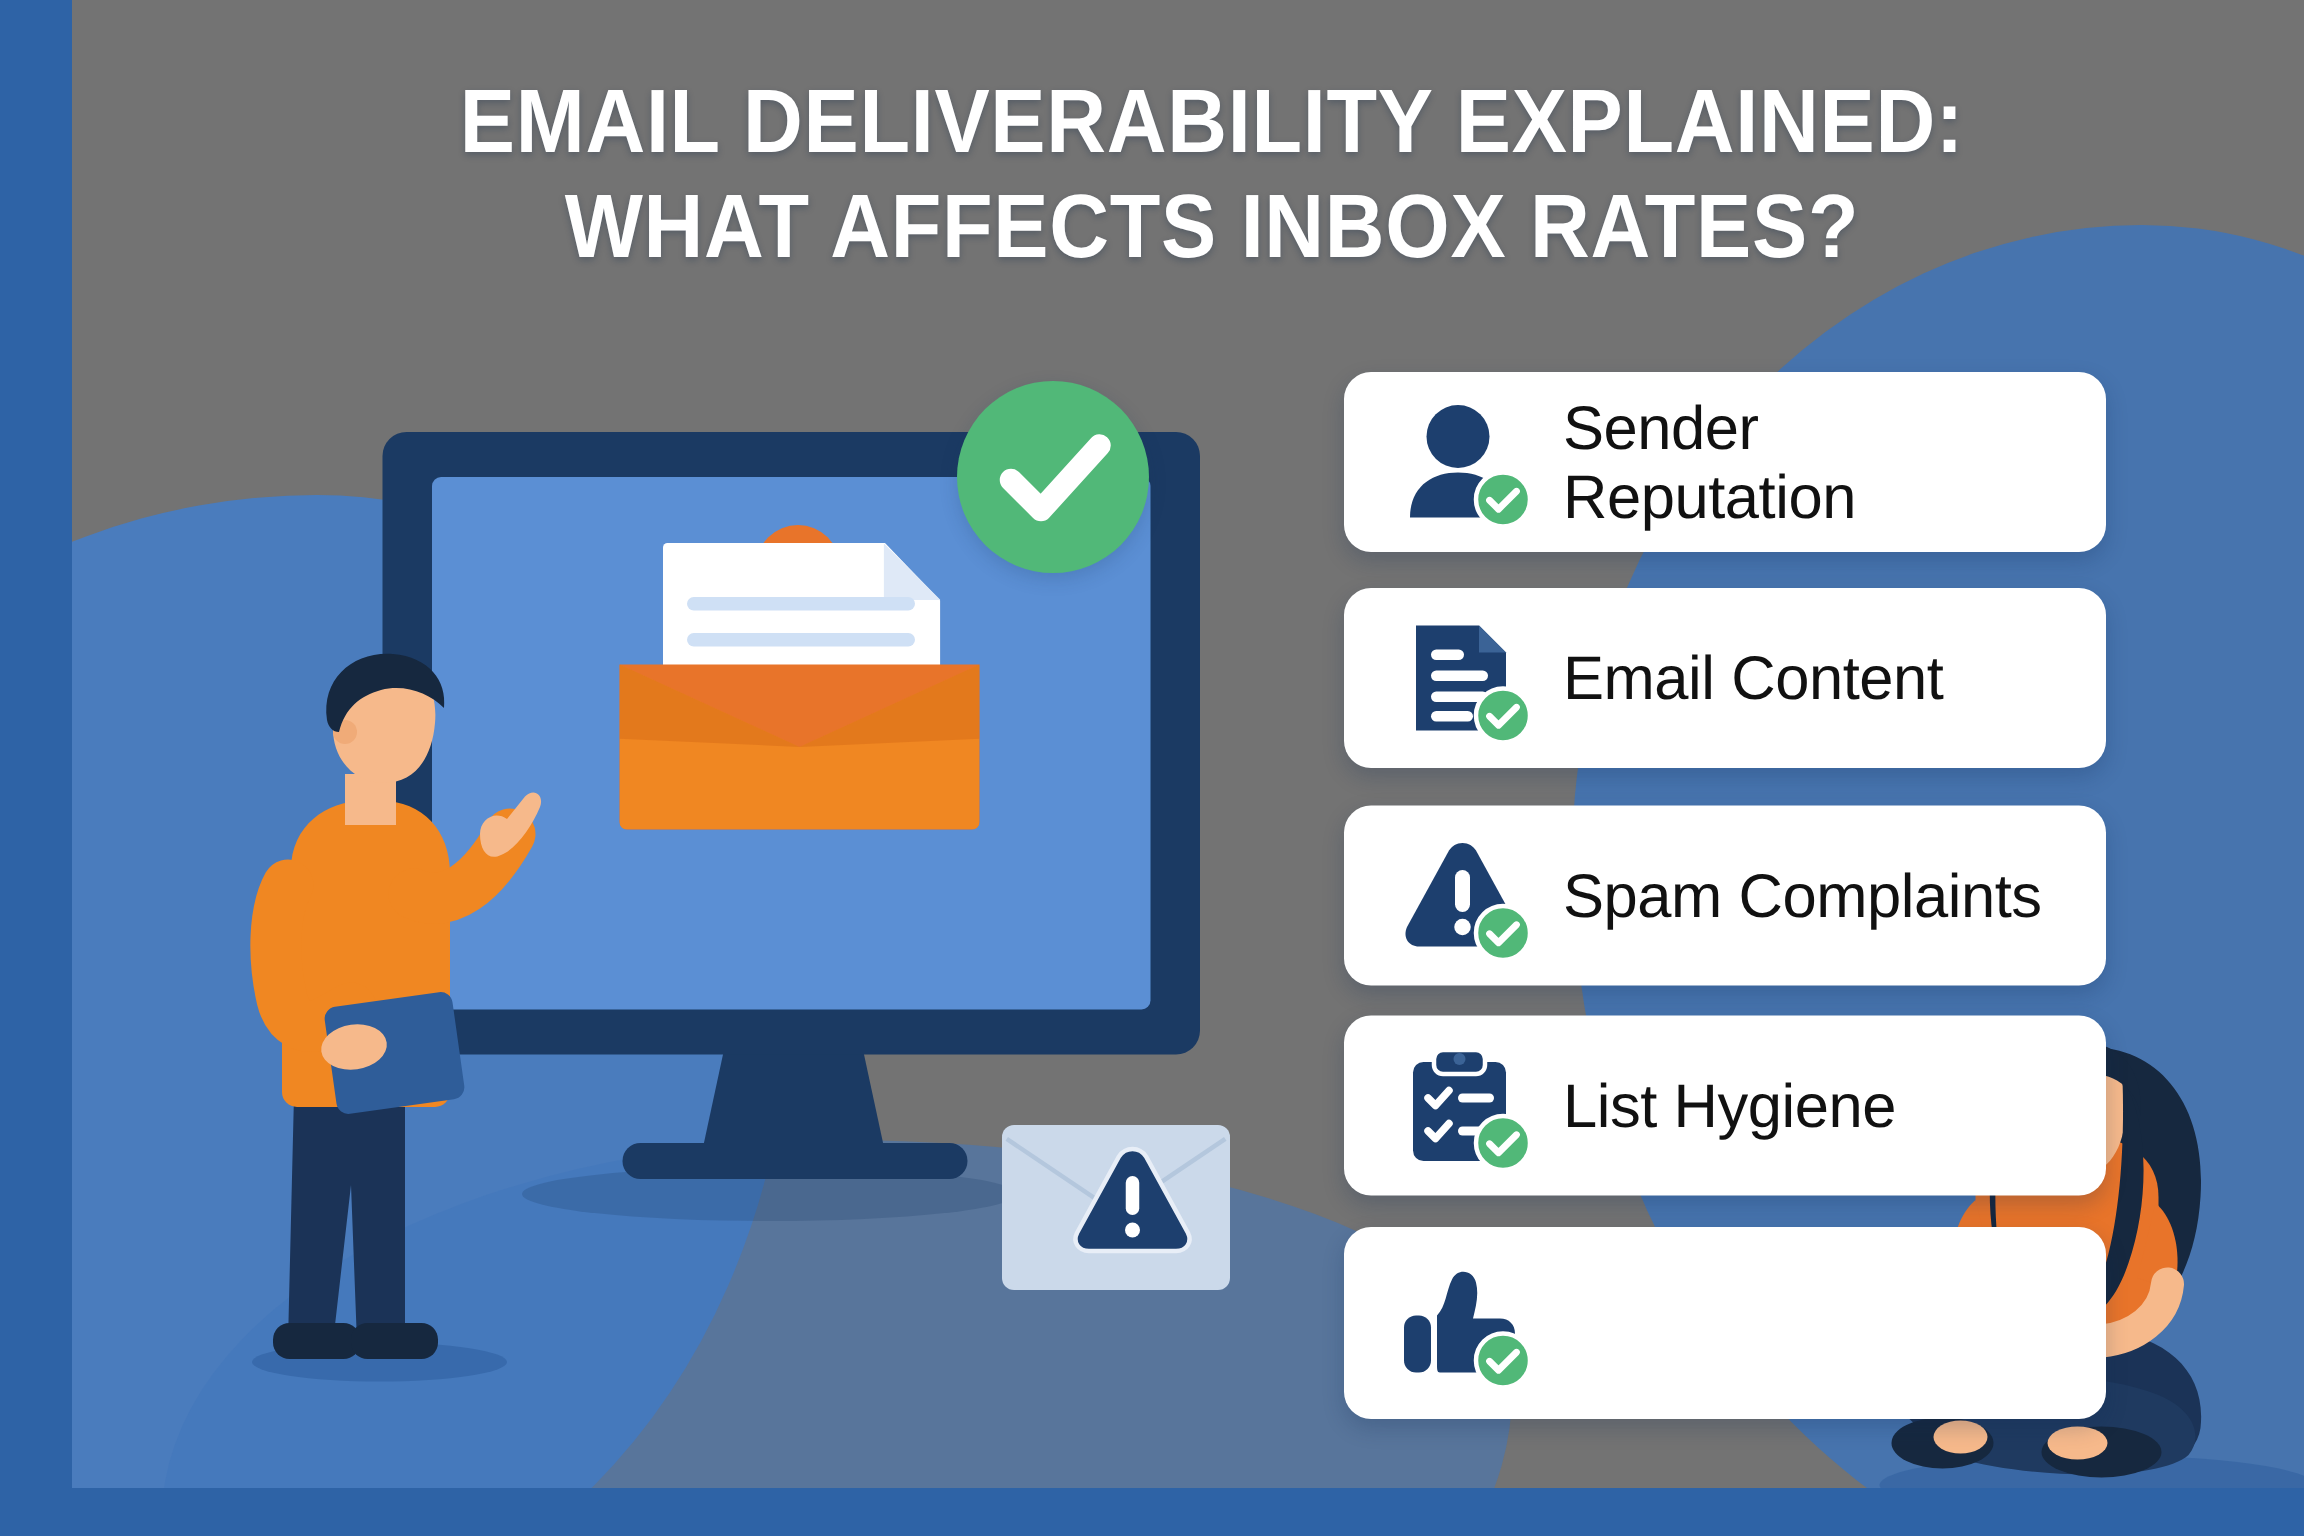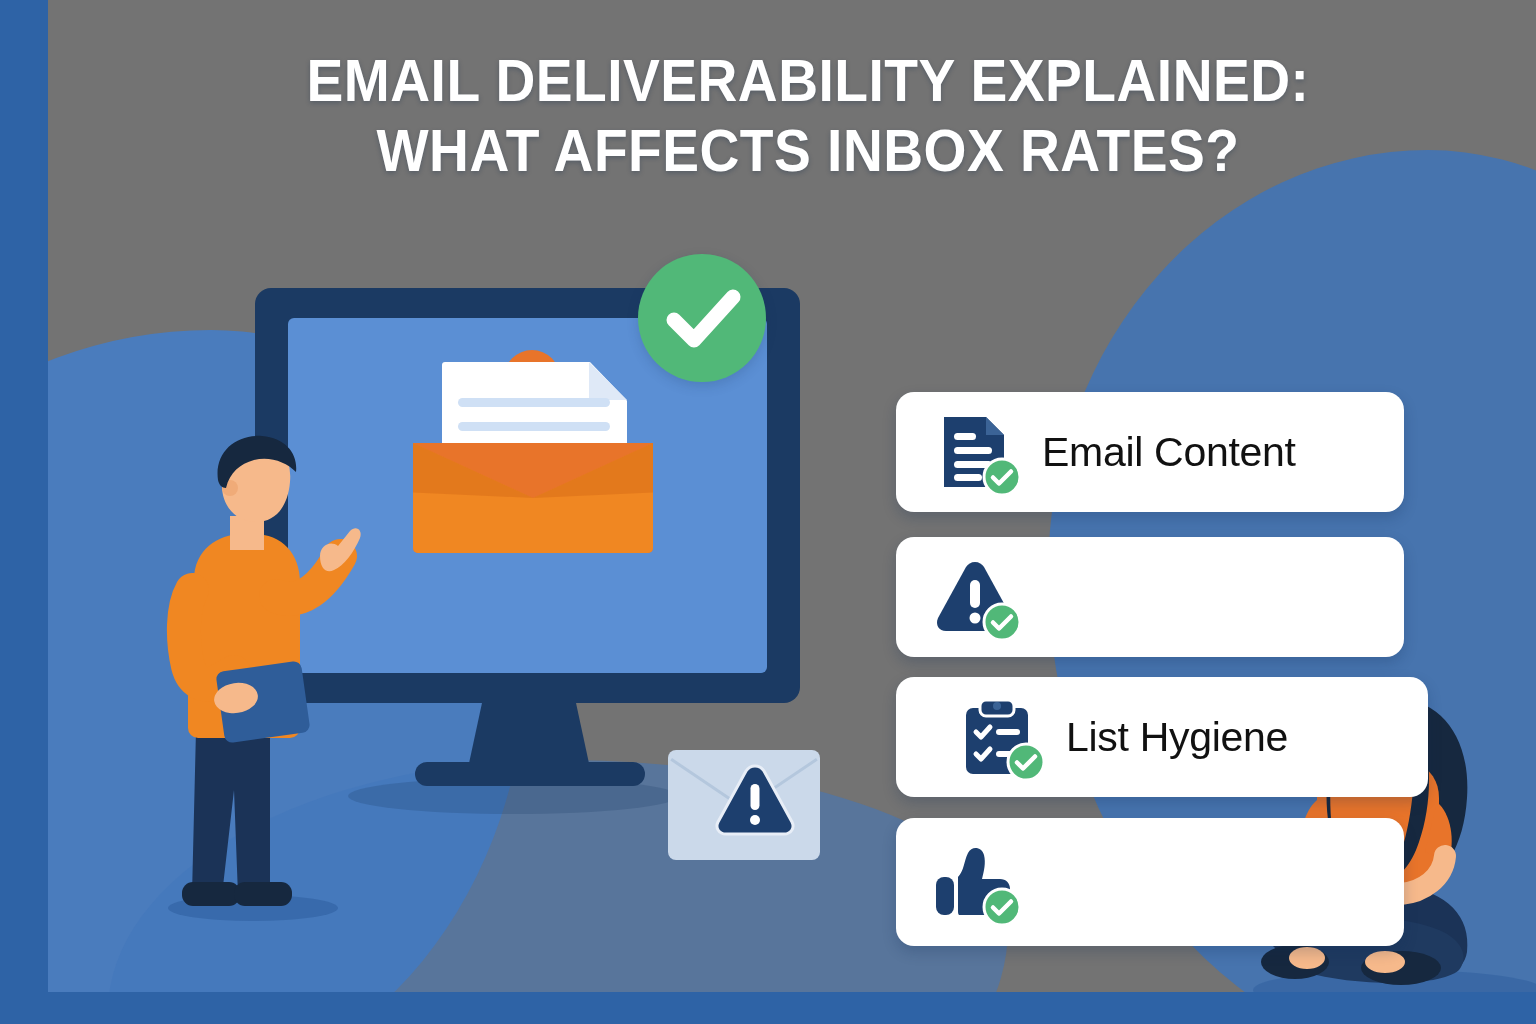--- a/index.html
+++ b/index.html
@@ -218,21 +218,21 @@
     color: #111111;
     font-size: 41px;
     line-height: 46px;
     font-weight: 500;
     letter-spacing: -0.3px;
     max-width: 330px;
   }
   #card-0 { top: 248px; height: 120px; }
   #card-1 { top: 392px; height: 120px; align-items: center; }
   #card-2 { top: 537px; height: 120px; }
-  #card-3 { top: 677px; height: 120px; padding-left: 24px; }
+  #card-3 { top: 677px; height: 120px; }
   #card-4 { top: 818px; height: 128px; }
 
   .badge { position: absolute; right: -6px; bottom: -4px; width: 40px; height: 40px; }
 </style>
 </head>
 <body>
 
 <div id="canvas">
 
   <div class="blob-left"></div>
@@ -356,20 +356,33 @@
                C132 28 122 44 118 66 C112 68 106 66 104 60 Z" fill="#16283f"></path>
       <path d="M182 30 C200 56 200 112 186 152 C178 176 166 188 154 190 C178 158 184 88 182 30 Z" fill="#16283f"></path>
       <path d="M104 44 C90 78 90 132 104 166 C96 140 94 84 104 44 Z" fill="#16283f"></path>
 
       <path d="M4 196 L96 132 C102 128 110 130 110 138 L110 208 L14 232 C6 234 0 228 2 220 Z" fill="#8aa8d6"></path>
       <path d="M12 216 L142 226 C152 227 156 234 148 238 L44 252 C34 253 12 240 12 230 Z" fill="#6f90c4"></path>
       <circle cx="48" cy="182" r="12" fill="#b9c9e4"></circle>
     </svg>
   </div>
 
+  <div class="card" id="card-0">
+    <div class="card-icon">
+      <svg width="82" height="82" viewBox="0 0 82 82" aria-hidden="true">
+        <circle cx="38" cy="24" r="21" fill="#1d3f6e"></circle>
+        <path d="M6 78 C6 58 20 48 38 48 C56 48 70 58 70 78 Z" fill="#1d3f6e"></path>
+      </svg>
+      <svg class="badge" viewBox="0 0 40 40" aria-hidden="true">
+        <circle cx="20" cy="20" r="18" fill="#51b878" stroke="#ffffff" stroke-width="3"></circle>
+        <path d="M11 20.5 L17 26.5 L29 14.5" fill="none" stroke="#ffffff" stroke-width="4.5" stroke-linecap="round" stroke-linejoin="round"></path>
+      </svg>
+    </div>
+    <div class="card-label">Sender Reputation</div>
+  </div>
 
   <div class="card" id="card-1">
     <div class="card-icon">
       <svg width="82" height="82" viewBox="0 0 82 82" aria-hidden="true">
         <path d="M10 6 L52 6 L70 24 L70 76 L10 76 Z" fill="#1d3f6e"></path>
         <path d="M52 6 L70 24 L52 24 Z" fill="#3b6396"></path>
         <rect x="20" y="22" width="22" height="7" rx="3.5" fill="#ffffff"></rect>
         <rect x="20" y="36" width="38" height="7" rx="3.5" fill="#ffffff"></rect>
         <rect x="20" y="50" width="38" height="7" rx="3.5" fill="#ffffff"></rect>
         <rect x="20" y="63" width="28" height="7" rx="3.5" fill="#ffffff"></rect>
@@ -387,20 +400,21 @@
       <svg width="82" height="82" viewBox="0 0 82 82" aria-hidden="true">
         <path d="M41 6 C45 6 48 8 50 11 L78 62 C81 69 77 75 70 75 L12 75 C5 75 1 69 4 62 L32 11 C34 8 37 6 41 6 Z" fill="#1d3f6e"></path>
         <rect x="36" y="24" width="10" height="28" rx="5" fill="#ffffff"></rect>
         <circle cx="41" cy="62" r="5.5" fill="#ffffff"></circle>
       </svg>
       <svg class="badge" viewBox="0 0 40 40" aria-hidden="true">
         <circle cx="20" cy="20" r="18" fill="#51b878" stroke="#ffffff" stroke-width="3"></circle>
         <path d="M11 20.5 L17 26.5 L29 14.5" fill="none" stroke="#ffffff" stroke-width="4.5" stroke-linecap="round" stroke-linejoin="round"></path>
       </svg>
     </div>
+    <div class="card-label">Spam Complaints</div>
   </div>
 
   <div class="card" id="card-3">
     <div class="card-icon">
       <svg width="82" height="82" viewBox="0 0 82 82" aria-hidden="true">
         <rect x="8" y="12" width="62" height="66" rx="7" fill="#1d3f6e"></rect>
         <rect x="22" y="4" width="34" height="16" rx="6" fill="#1d3f6e" stroke="#ffffff" stroke-width="3"></rect>
         <circle cx="39" cy="10" r="4" fill="#3b6396"></circle>
         <path d="M18 36 L23 41 L32 31" fill="none" stroke="#ffffff" stroke-width="5" stroke-linecap="round" stroke-linejoin="round"></path>
         <rect x="38" y="33" width="24" height="6" rx="3" fill="#ffffff"></rect>

